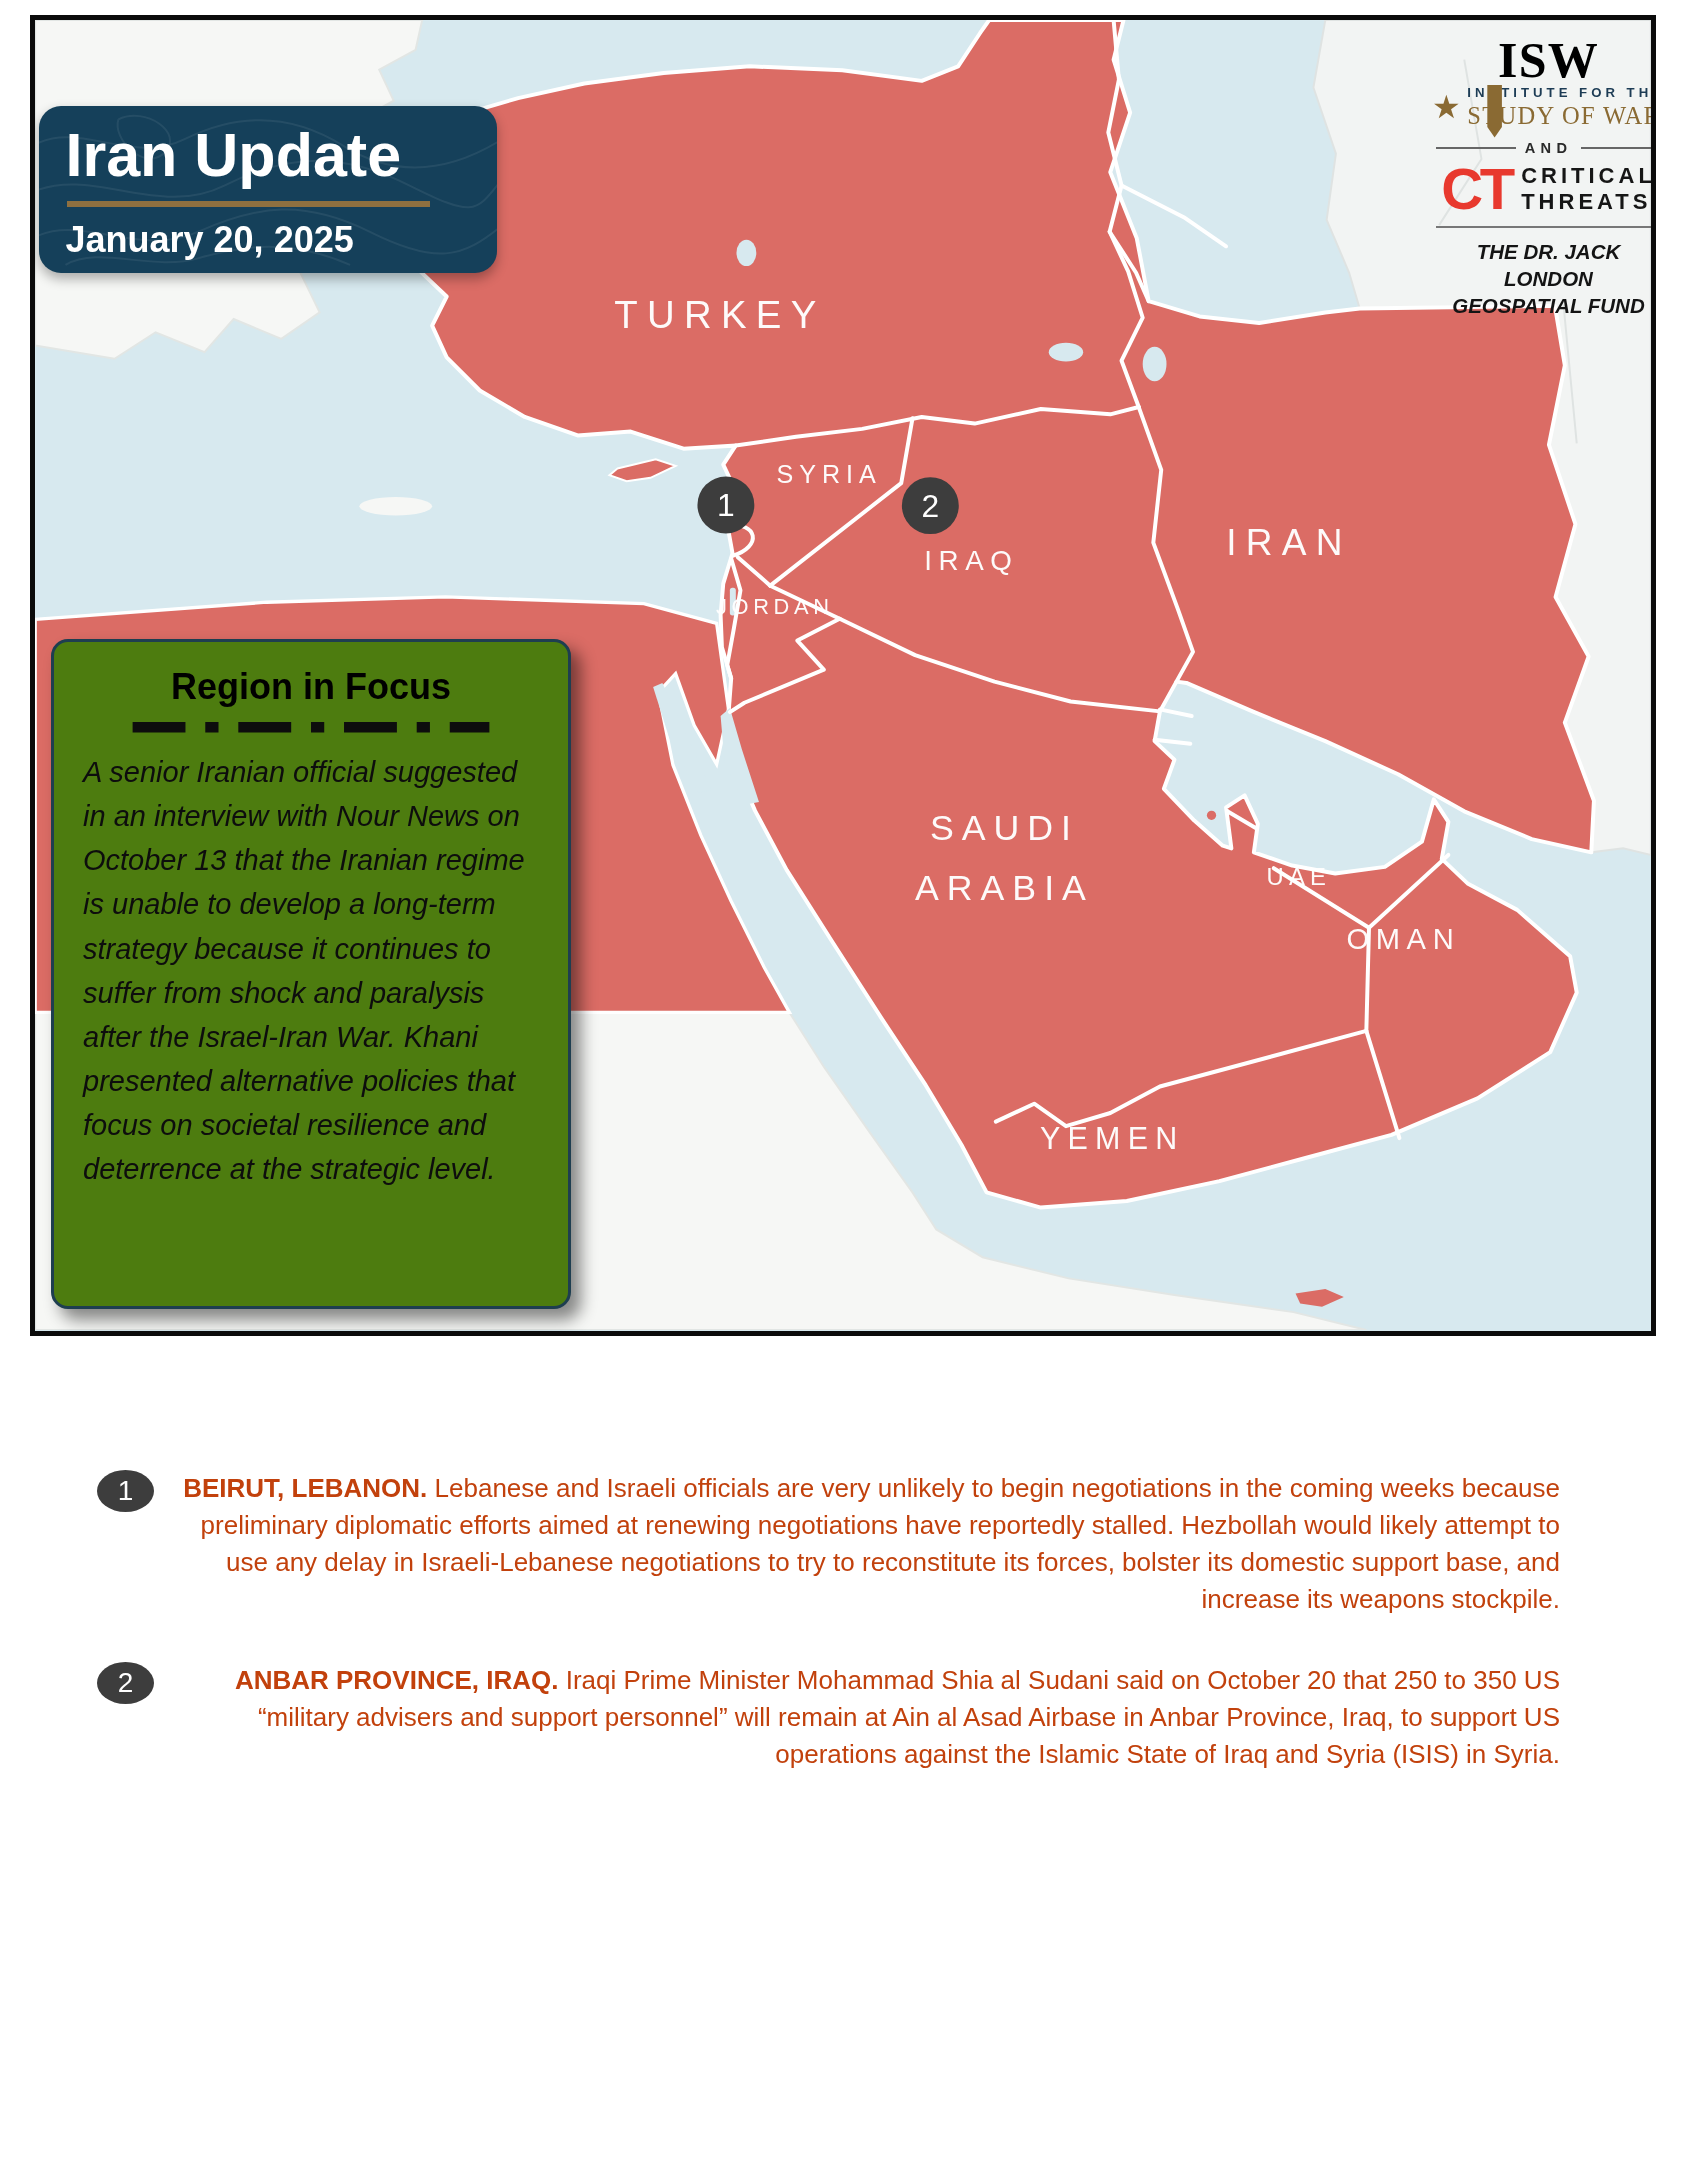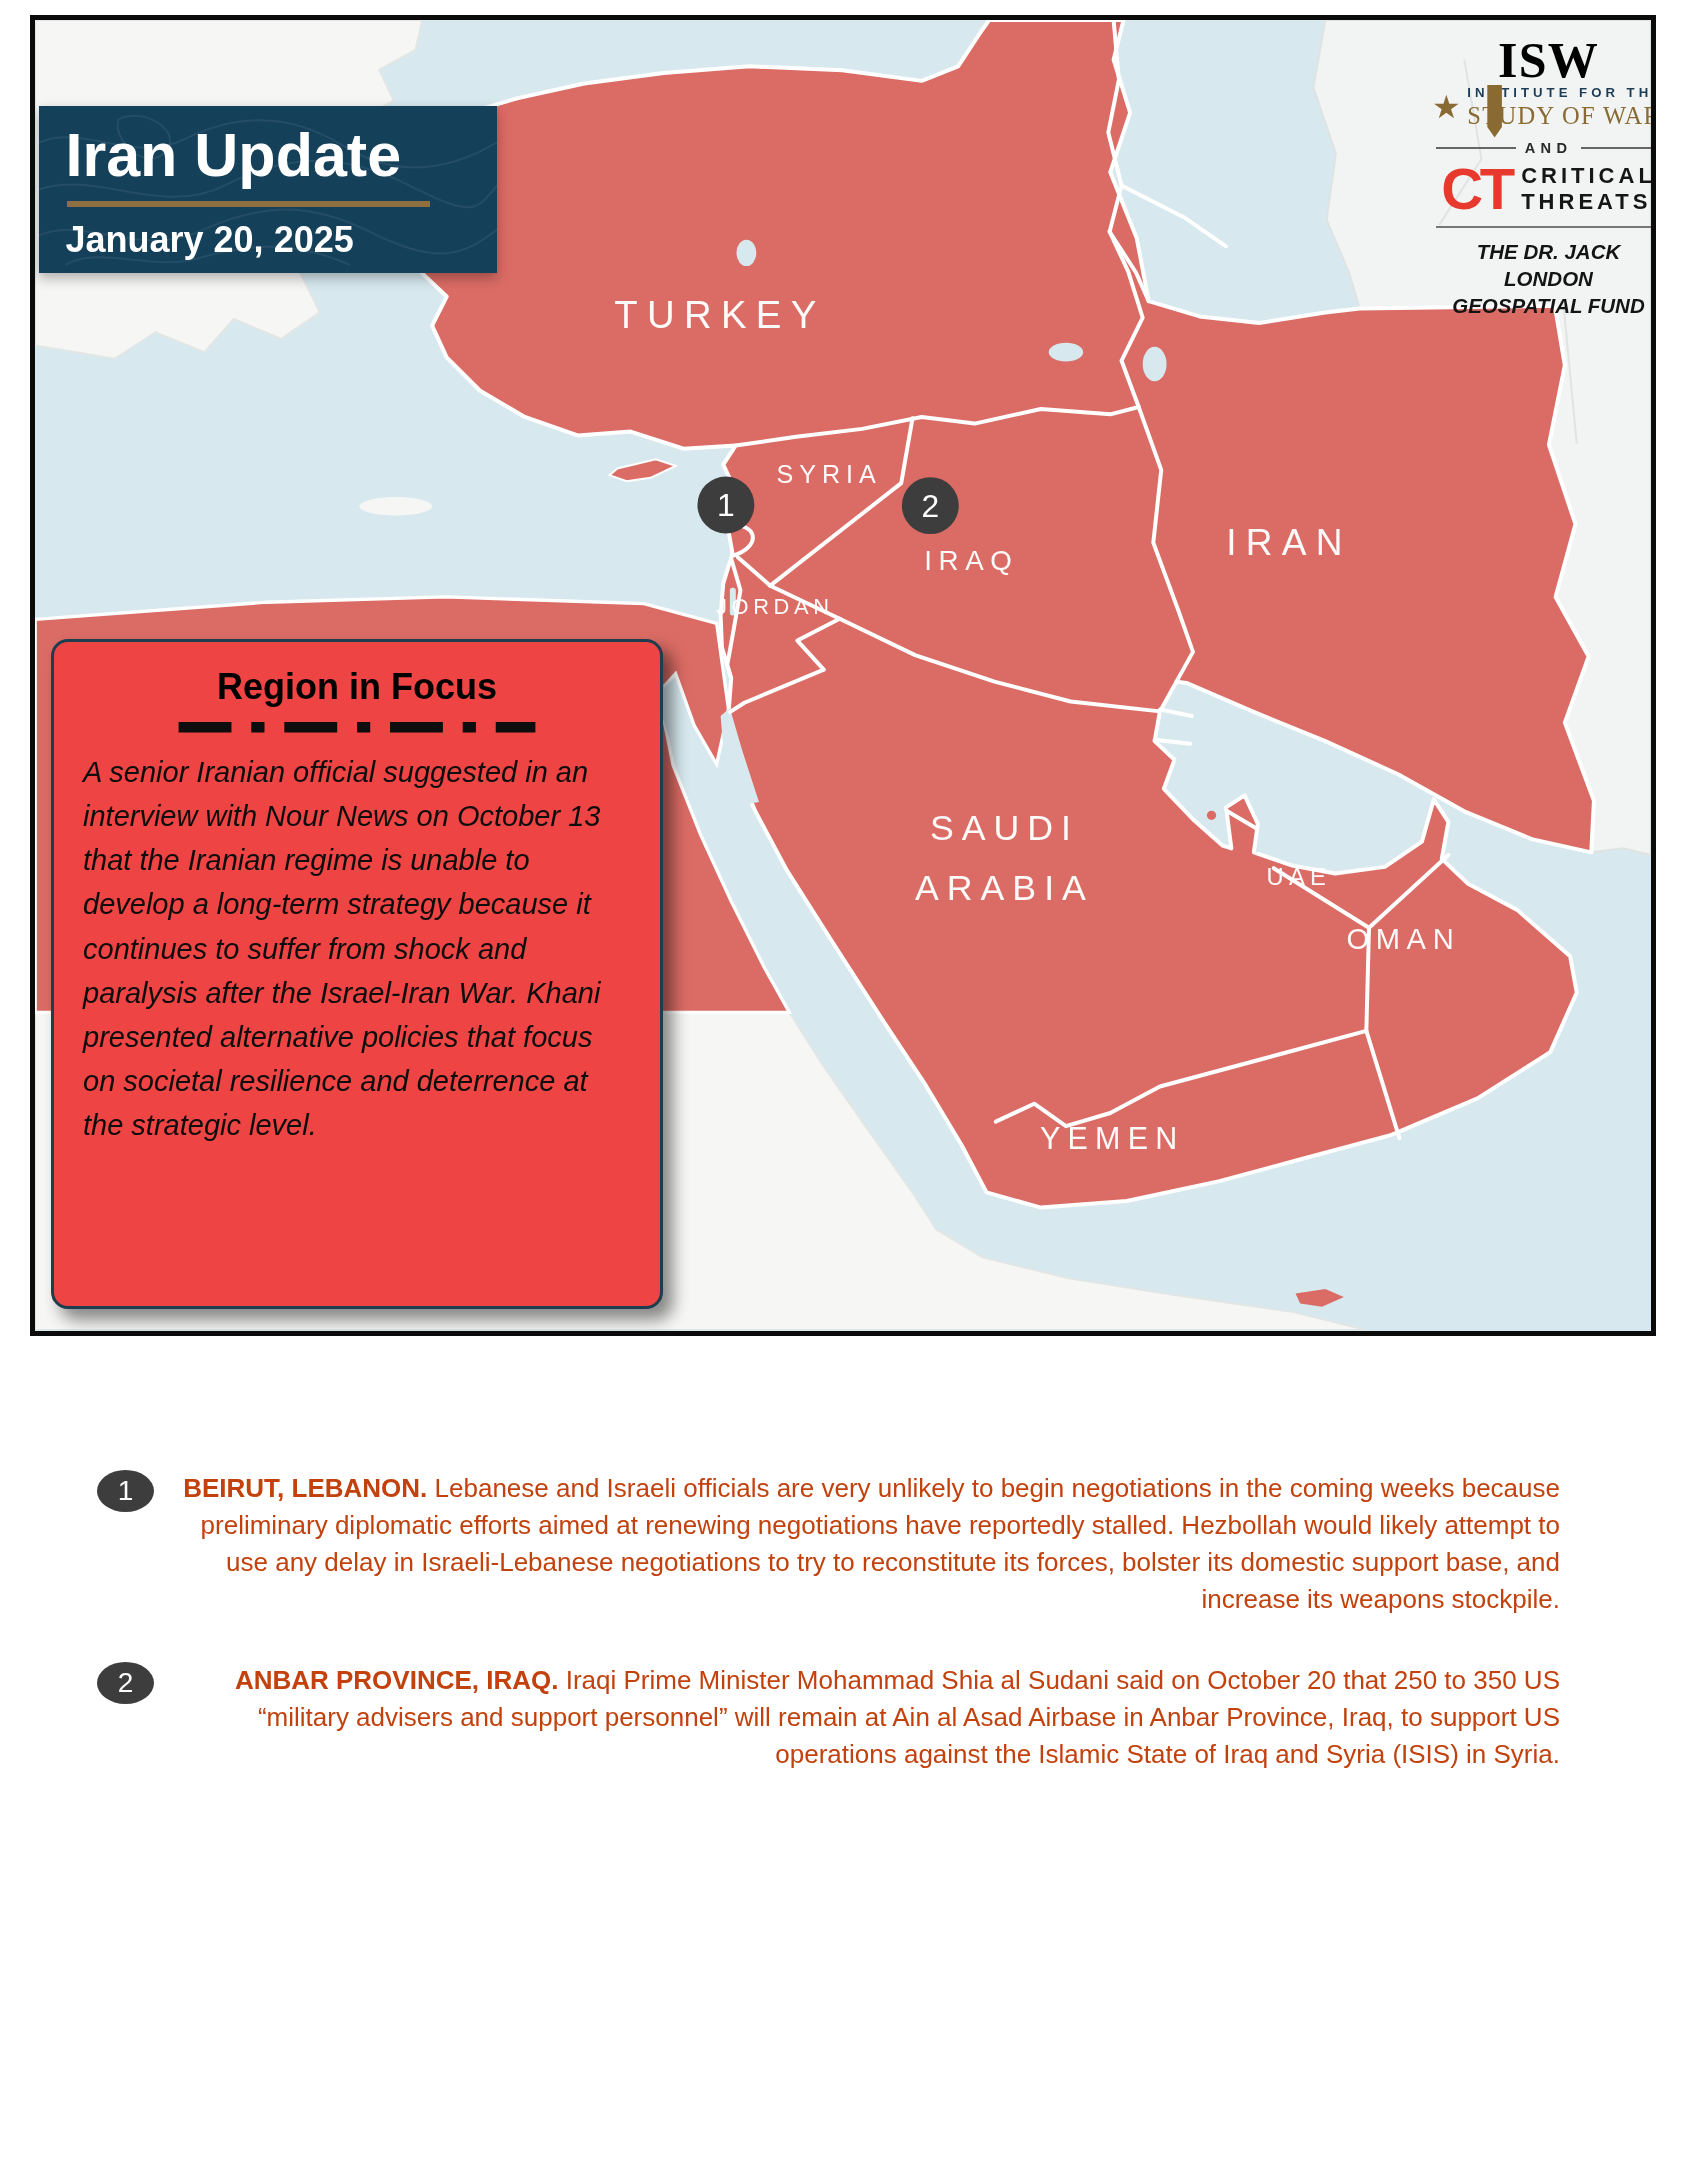--- a/index.html
+++ b/index.html
@@ -9,21 +9,21 @@
   
   .map-frame { position:absolute; left:30px; top:14.6px; width:1626px; height:1321px;
                border:5.3px solid #0b0b0b; background:#d7e9ef; overflow:hidden; }
   .map-frame svg.map { position:absolute; left:0; top:0; width:1616px; height:1310px; display:block; }
 
   .country-label { fill:#ffffff; opacity:0.97; font-family:"Liberation Sans", sans-serif; }
 
   
   .header-box { position:absolute; left:4px; top:86px; width:458px; height:167px;
                 background:#15405a; color:#fff; padding:17px 0 0 26.5px;
-                box-shadow:0 5.3px 12px rgba(0,0,0,0.30); overflow:hidden; }
+                box-shadow:0 5.3px 12px rgba(0,0,0,0.30); overflow:hidden;border-radius:22px; }
   .header-box svg.topo { position:absolute; inset:0; width:100%; height:100%; }
   .header-title { position:relative; font-size:61px; font-weight:bold; letter-spacing:0px; line-height:1.05; }
   .header-rule  { position:relative; width:363px; height:6px; background:#8e7040; margin:14.6px 0 12px 1.3px; }
   .header-date  { position:relative; font-size:36px; font-weight:bold; }
 
   
   .logo-block { position:absolute; left:1397px; top:17px; width:233px; text-align:center; color:#1d3c55; }
   .isw-row { position:relative; display:inline-block; font-family:"Liberation Serif", serif;
              font-size:50px; font-weight:bold; color:#000000; line-height:0.95; letter-spacing:1.3px; }
   .isw-i-wrap { position:relative; display:inline-block; }
@@ -37,22 +37,22 @@
   .and-row { display:flex; align-items:center; gap:9px; margin:10.6px 4px 6.6px 4px; }
   .and-row .line { flex:1; height:2px; background:#666; }
   .and-text { font-size:14.6px; font-weight:bold; letter-spacing:5.3px; color:#2a2a2a; }
   .ct-row { display:flex; align-items:flex-start; justify-content:center; gap:9.3px; }
   .ct-mark { font-size:58px; font-weight:bold; color:#e8392e; letter-spacing:-3.3px; line-height:0.9; }
   .ct-texts { text-align:left; font-size:22px; font-weight:bold; letter-spacing:4px; color:#161616; line-height:1.18; }
   .logo-rule { height:2px; background:#777; margin:10.6px 4px; }
   .fund { font-style:italic; font-weight:bold; font-size:20.5px; color:#141414; line-height:1.32; }
 
   
-  .focus-box { position:absolute; left:16px; top:619px; width:612px; height:670px;
-               background:#ef4444; border:3.3px solid #1e3e50; border-radius:17px;
+  .focus-box { position:absolute; left:16px; top:619px; width:520px; height:670px;
+               background:#4d7c0f; border:3.3px solid #1e3e50; border-radius:17px;
                box-shadow:9.3px 10.6px 16px rgba(0,0,0,0.45); padding:24px 29px 0 29px; }
   .focus-title { font-size:36px; font-weight:bold; color:#000; text-align:center; }
   .focus-divider { display:block; margin:12px auto 0 auto; }
   .focus-body { font-size:29px; line-height:1.52; color:#0d0d0d; margin-top:16px;font-style:italic; }
 
   
   .map-copyright { position:absolute; left:10.6px; top:1256px; font-family:"Liberation Serif", serif;
                    font-style:italic; font-size:27px; color:#1b1b1b; }
 
   

